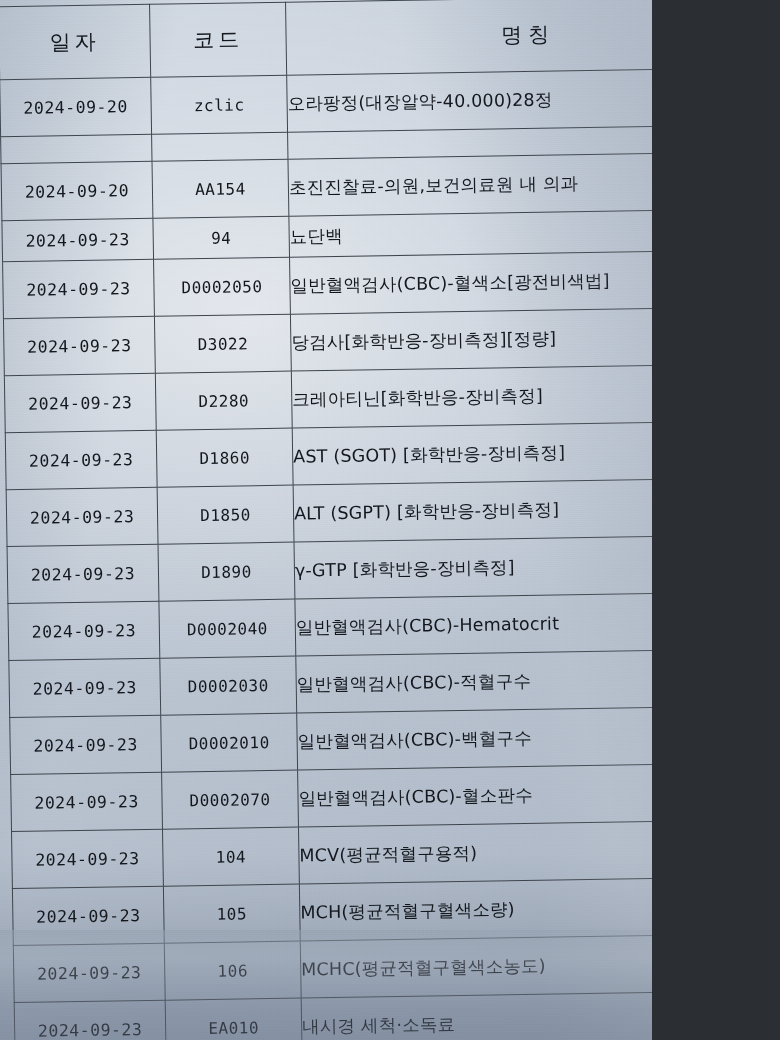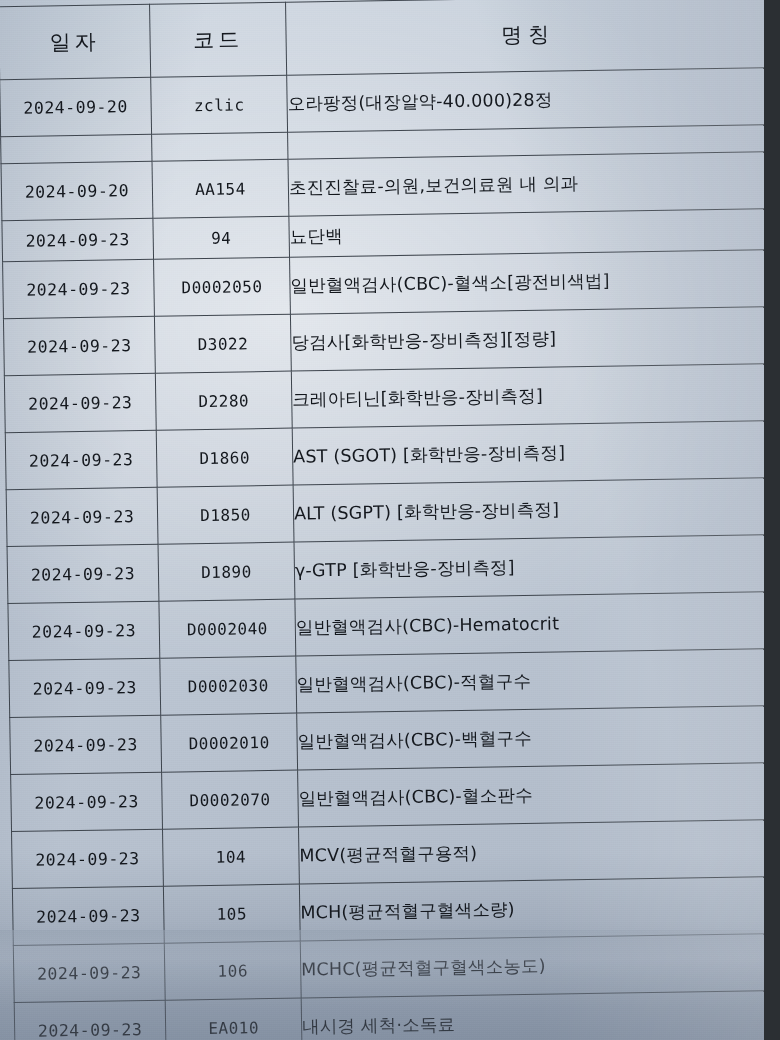--- a/index.html
+++ b/index.html
@@ -2,21 +2,21 @@
 <html lang="ko"><head>
 <meta charset="utf-8">
 <style>
   html, body {
     margin: 0;
     padding: 0;
     background: #2b2f33;
   }
   .page {
     position: relative;
-    width: 764px;
+    width: 652px;
     height: 1040px;
     overflow: hidden;
     background: #8b5cf6;
     font-family: "DejaVu Sans", "Liberation Sans", sans-serif;
   }
 
   
   .paper {
     position: absolute;
     inset: 0;

